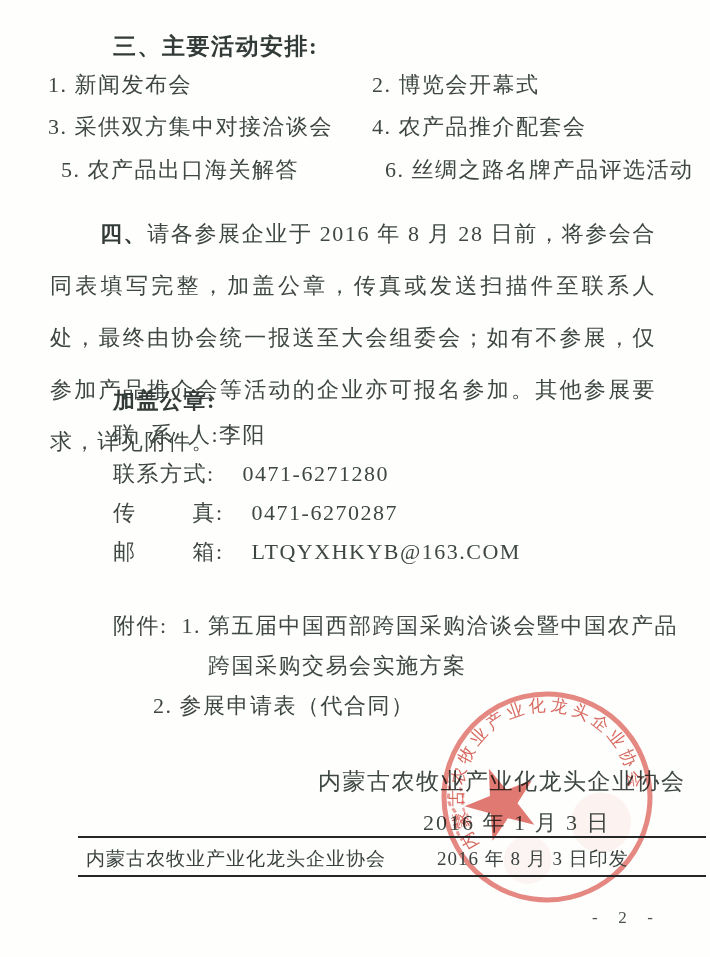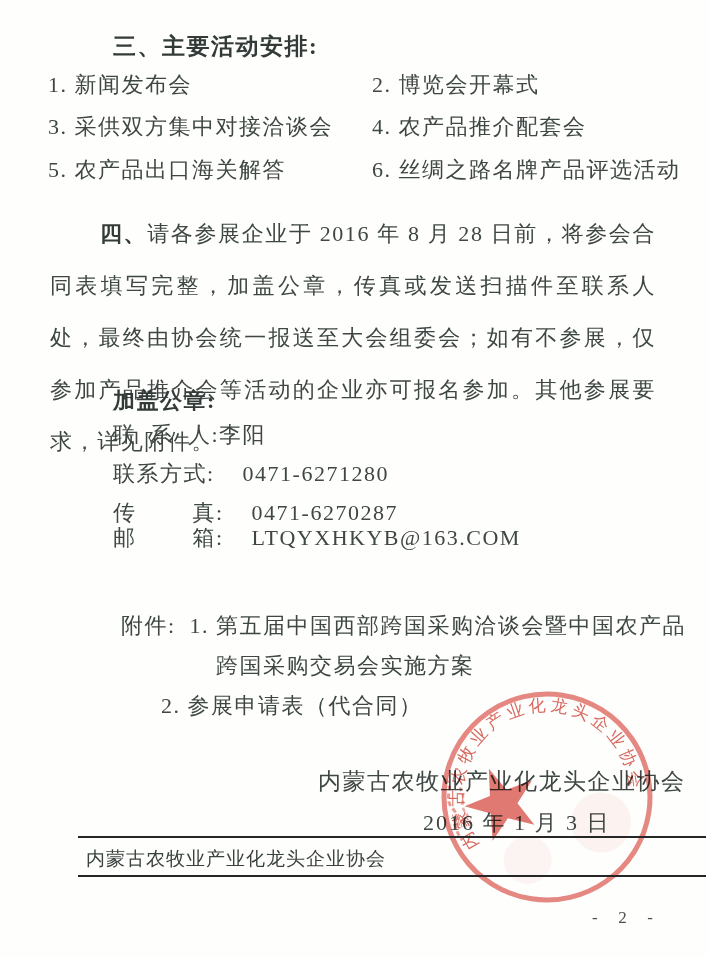--- a/index.html
+++ b/index.html
@@ -14,32 +14,32 @@
   .abs{position:absolute;margin:0;}
   .cjk{letter-spacing:1.5px;}
   .bold{font-weight:700;color:#333b38;}
   .h-sec{font-size:23px;line-height:28px;}
   .body-text{font-size:22px;}
   .act{position:absolute;font-size:22px;letter-spacing:1.5px;white-space:pre;}
   .c1{left:48px;text-align:center;}
   .c2{left:372px;font-family:Liberation Serif, serif;}
   .r1{top:70px;}
   .r2{top:112px;}
-  .r3{top:155px;}
+  .r3{top:155px;margin-left:13px;}
   .para4{
     position:absolute;left:50px;top:186px;width:606px;
     font-size:22px;line-height:52px;letter-spacing:1.6px;
     text-align:justify;text-indent:50px;
   }
   .contact-row{position:absolute;left:113px;font-size:22px;letter-spacing:1.5px;white-space:pre;}
   .cr0{top:420px;}
   .cr1{top:459px;}
   .cr2{top:498px;}
-  .cr3{top:523px;}
-  .att-line{position:absolute;font-size:22px;letter-spacing:1.5px;white-space:pre;margin-left:8px;}
+  .cr3{top:537px;}
+  .att-line{position:absolute;font-size:22px;letter-spacing:1.5px;white-space:pre;}
   .rule{position:absolute;left:78px;width:628px;height:2px;background:#262626;}
   .footer-text{position:absolute;font-size:19px;letter-spacing:1px;white-space:pre;color:#3a423f;}
   .page-num{position:absolute;left:592px;top:908px;font-size:17px;letter-spacing:4px;color:#4a524e;white-space:pre;}
   .seal{
     position:absolute;left:434px;top:684px;width:226px;height:226px;
     mix-blend-mode:multiply;pointer-events:none;
   }
 </style>
 </head>
 <body>
@@ -94,17 +94,18 @@
       <path d="M18,72 q4,8 0,16 q-4,8 1,16 q4,8 0,16 q-3,8 2,16" fill="none" stroke="#d5443a" stroke-width="3" stroke-dasharray="5 3" opacity="0.6"></path>
       <path d="M30,84 q3,7 0,14 q-3,7 1,14 q3,7 0,14" fill="none" stroke="#d5443a" stroke-width="2.5" stroke-dasharray="4 3" opacity="0.5"></path>
 
       <circle cx="160" cy="150" r="30" fill="#d5443a" opacity="0.07"></circle>
       <circle cx="80" cy="170" r="24" fill="#d5443a" opacity="0.06"></circle>
     </g>
   </svg>
 
   <div class="rule" style="top:836px;"></div>
   <div class="footer-text" style="left:86px;top:846px;">内蒙古农牧业产业化龙头企业协会</div>
+  <div class="footer-text" style="left:437px;top:846px;">2016 年 8 月 3 日印发</div>
   <div class="rule" style="top:875px;"></div>
 
   <div class="page-num">-  2  -</div>
 
 </div>
 
 </body></html>

